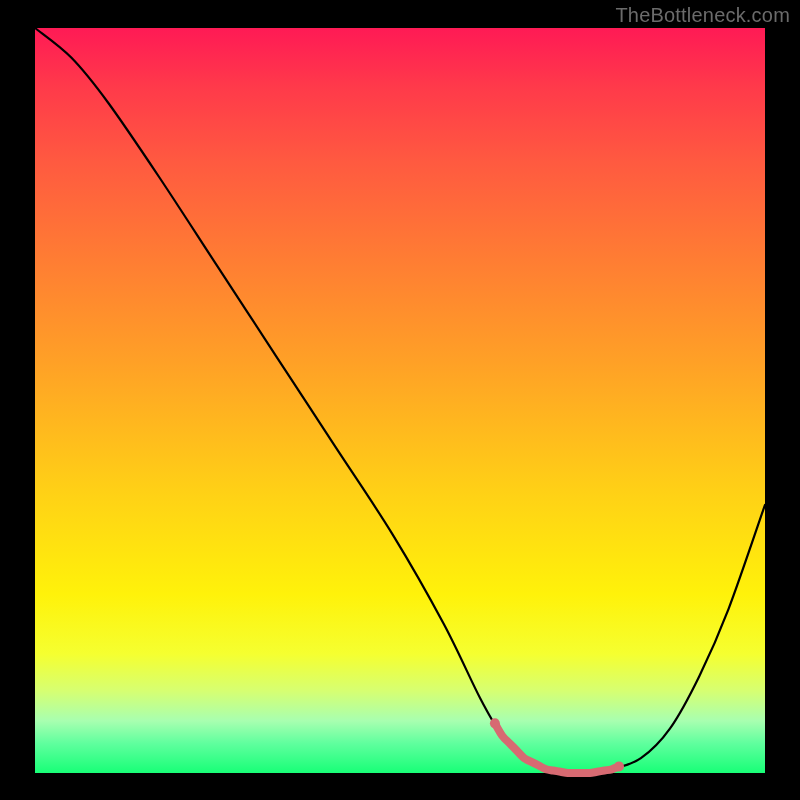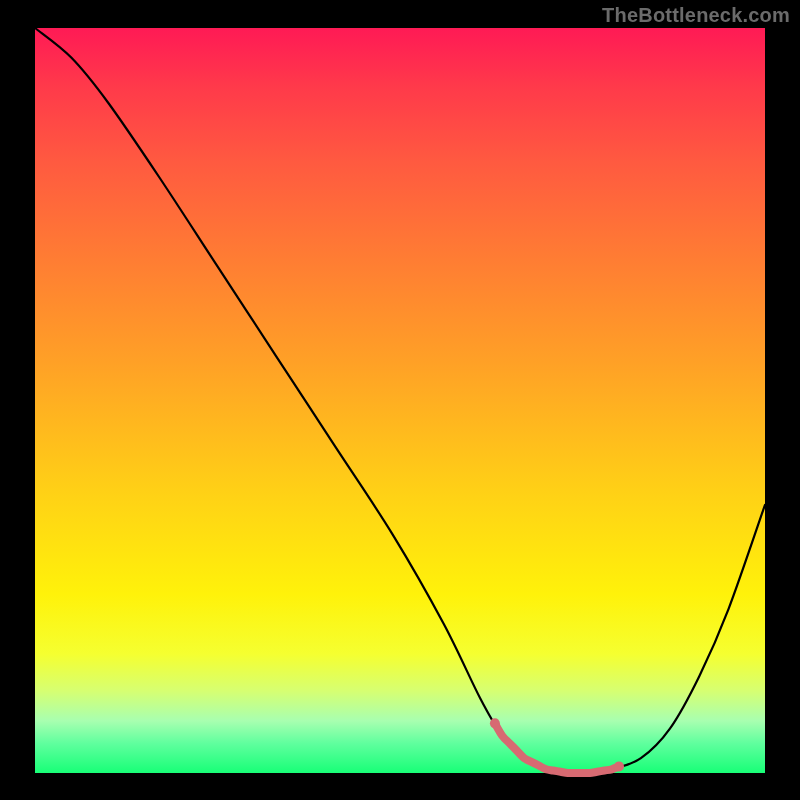--- a/index.html
+++ b/index.html
@@ -16,21 +16,21 @@
     width: 800px;
     height: 800px;
     background: #000;
   }
   .attribution {
     position: absolute;
     top: 4px;
     right: 10px;
     color: #6b6b6b;
     font-size: 20px;
-    font-weight: 700;
+    font-weight: 400;
     letter-spacing: 0.2px;
     z-index: 10;
   }
   .plot-area {
     position: absolute;
     box-sizing: border-box;
     background: linear-gradient(
       to bottom,
       #ff1a55 0%,
       #ff3a4a 8%,

